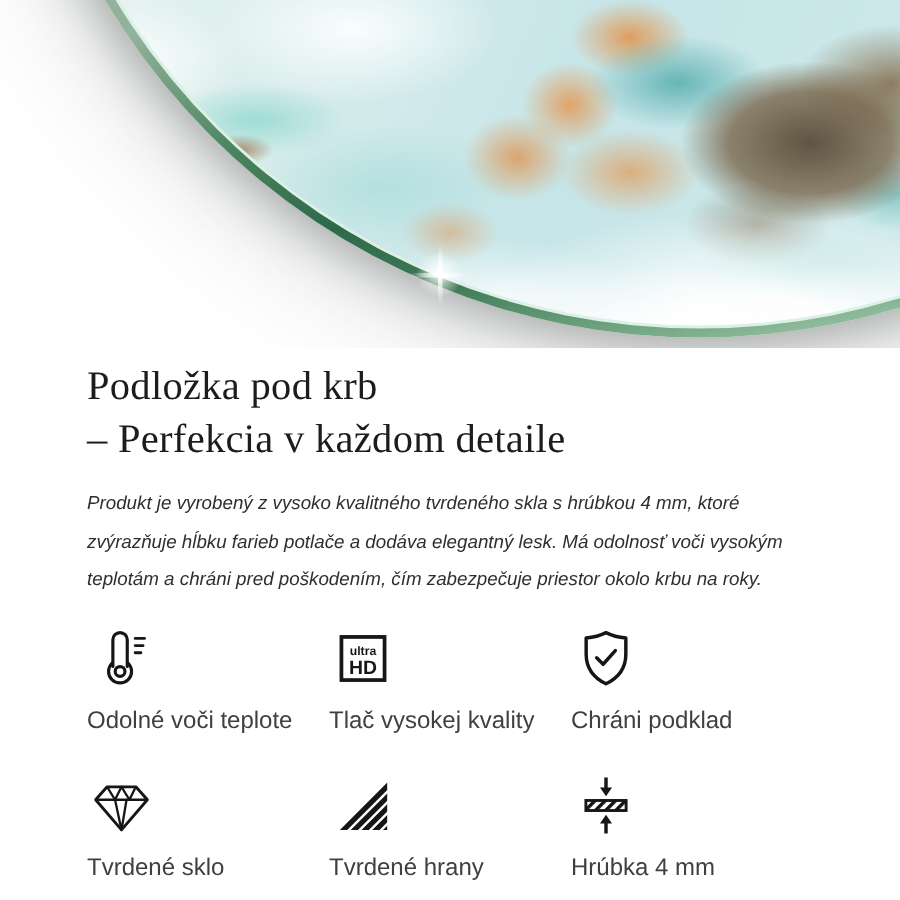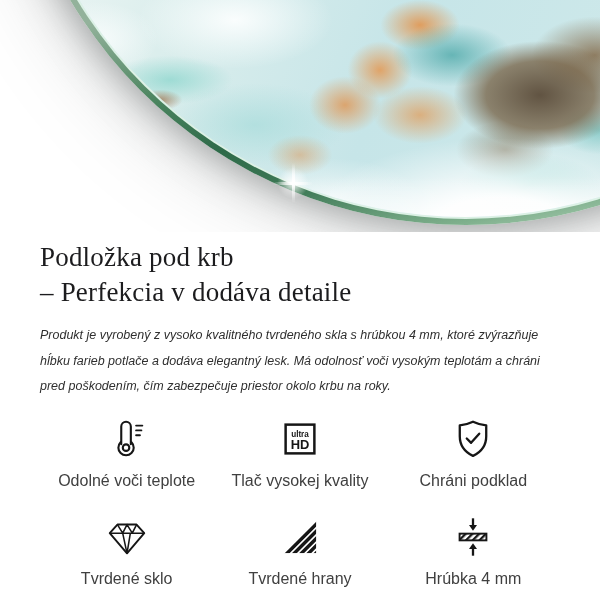--- a/index.html
+++ b/index.html
@@ -57,56 +57,56 @@
   .sparkle::before {
     content:""; position:absolute; left:0; right:0; top:18.5px; height:3px;
     background: linear-gradient(90deg, rgba(255,255,255,0) 0%, #fff 48%, #fff 52%, rgba(255,255,255,0) 100%);
   }
   .sparkle::after {
     content:""; position:absolute; top:0; bottom:0; left:18.5px; width:3px;
     background: linear-gradient(180deg, rgba(255,255,255,0) 0%, #fff 48%, #fff 52%, rgba(255,255,255,0) 100%);
   }
 
   
-  .content { padding:0 40px; }
+  .content { padding:0 58px; }
   h1 {
     margin:8px 0 0; font-family:"Liberation Serif", serif; font-weight:400;
     font-size:27px; line-height:1.28; color:#1c1c1e; letter-spacing:0.2px;
   }
   .desc {
     margin:14px 0 0; max-width:524px;
     font-size:12.5px; line-height:2.05; color:#2f2f2f;font-style:italic;
   }
 
   
   .features {
     margin-top:16px; display:grid; grid-template-columns:repeat(3,1fr); row-gap:24px;
   }
-  .feature { display:flex; flex-direction:column; align-items:center; }
+  .feature { display:flex; flex-direction:column; }
   .feature svg { width:46px; height:46px; display:block; }
   .feature .label { margin-top:9px; font-size:16px; line-height:1.2; color:#404040; }
 </style>
 </head>
 <body>
 
 <div class="page">
 
   <div class="hero">
     <div class="disc-outer">
       <div class="disc-inner">
         <div class="art"></div>
       </div>
     </div>
     <div class="sparkle"></div>
   </div>
 
   <div class="content">
     <h1>
       <span>Podložka pod krb</span><br>
-      <span>– Perfekcia v dodáva detaile</span>
+      <span>– Perfekcia v každom detaile</span>
     </h1>
 
     <p class="desc">Produkt je vyrobený z vysoko kvalitného tvrdeného skla s hrúbkou 4 mm, ktoré zvýrazňuje hĺbku farieb potlače a dodáva elegantný lesk. Má odolnosť voči vysokým teplotám a chráni pred poškodením, čím zabezpečuje priestor okolo krbu na roky.</p>
 
     <div class="features">
 
       <div class="feature">
         <svg viewBox="0 0 48 48" fill="none" stroke="#161616" stroke-width="2.2" stroke-linecap="round">
           <circle cx="23" cy="33" r="8" fill="#fff"></circle>
           <path d="M18 29.5 V11 a5 5 0 0 1 10 0 V29.5" fill="#fff"></path>

